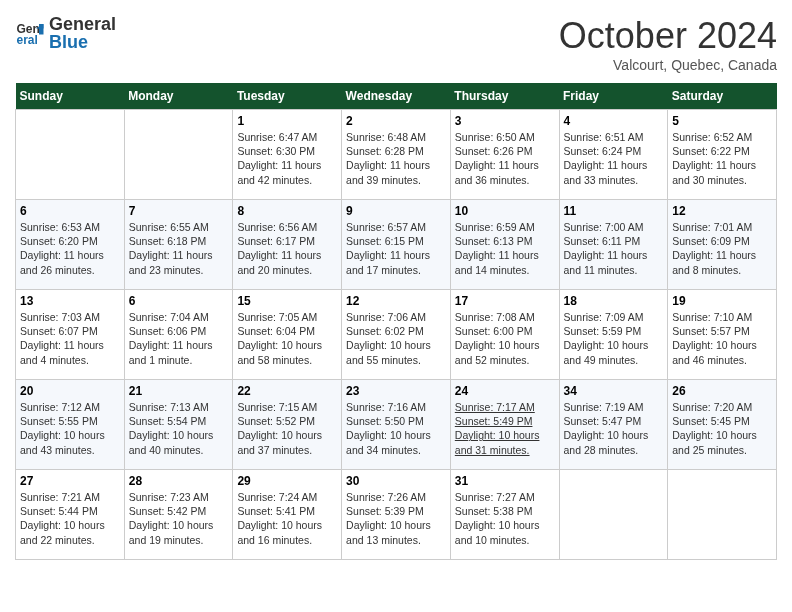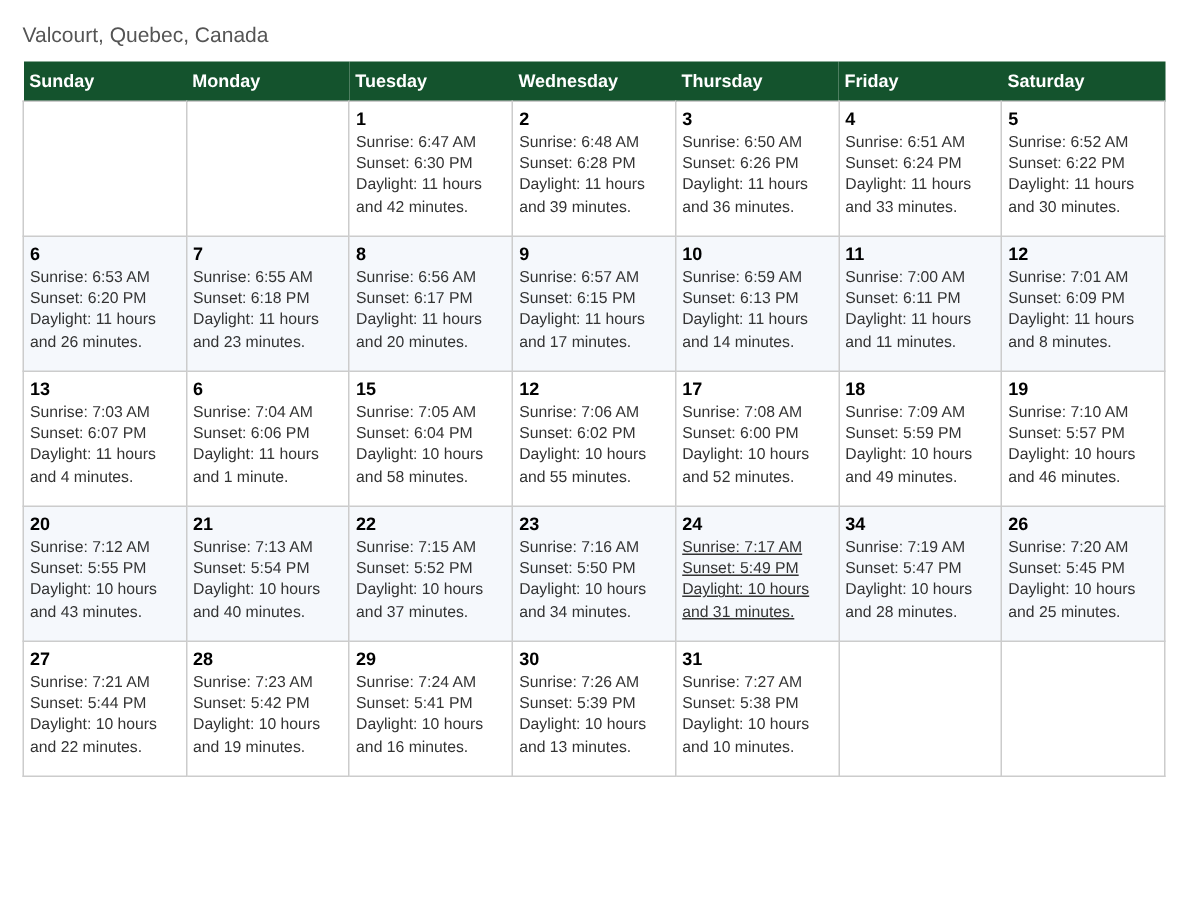--- a/index.html
+++ b/index.html
@@ -62,21 +62,38 @@
     }
     tr:nth-child(even) td { background: #f5f8fc; }
     tr:nth-child(odd) td { background: #fff; }
     tbody tr td:first-child { border-left: 1px solid #ccc; }
     .empty { background: #fff !important; }
   </style>
 </head>
 <body>
 
 <div class="header">
+  <div class="logo">
+    <svg class="logo-icon" viewBox="0 0 40 40" xmlns="http://www.w3.org/2000/svg">
+      <text x="2" y="20" font-size="16" font-weight="bold" fill="#333" font-family="Arial">Gen</text>
+      <text x="2" y="34" font-size="16" font-weight="bold" fill="#1a6faf" font-family="Arial">eral</text>
+      <polygon points="32,8 38,8 38,22 32,22" fill="#1a6faf"></polygon>
+      <polygon points="28,14 38,8 38,14" fill="#1a6faf"></polygon>
+    </svg>
+    <div>
+      <div style="line-height:1;">
+        <span style="font-size:18px;font-weight:bold;color:#333;">General</span>
+      </div>
+      <div style="line-height:1;">
+        <span style="font-size:18px;font-weight:bold;color:#1a6faf;">Blue</span>
+      </div>
+    </div>
+  </div>
   <div class="title-block">
+    <div class="month-title">October 2024</div>
     <div class="location">Valcourt, Quebec, Canada</div>
   </div>
 </div>
 
 <table>
   <thead>
     <tr>
     <th>Sunday</th>
         <th>Monday</th>
         <th>Tuesday</th>

